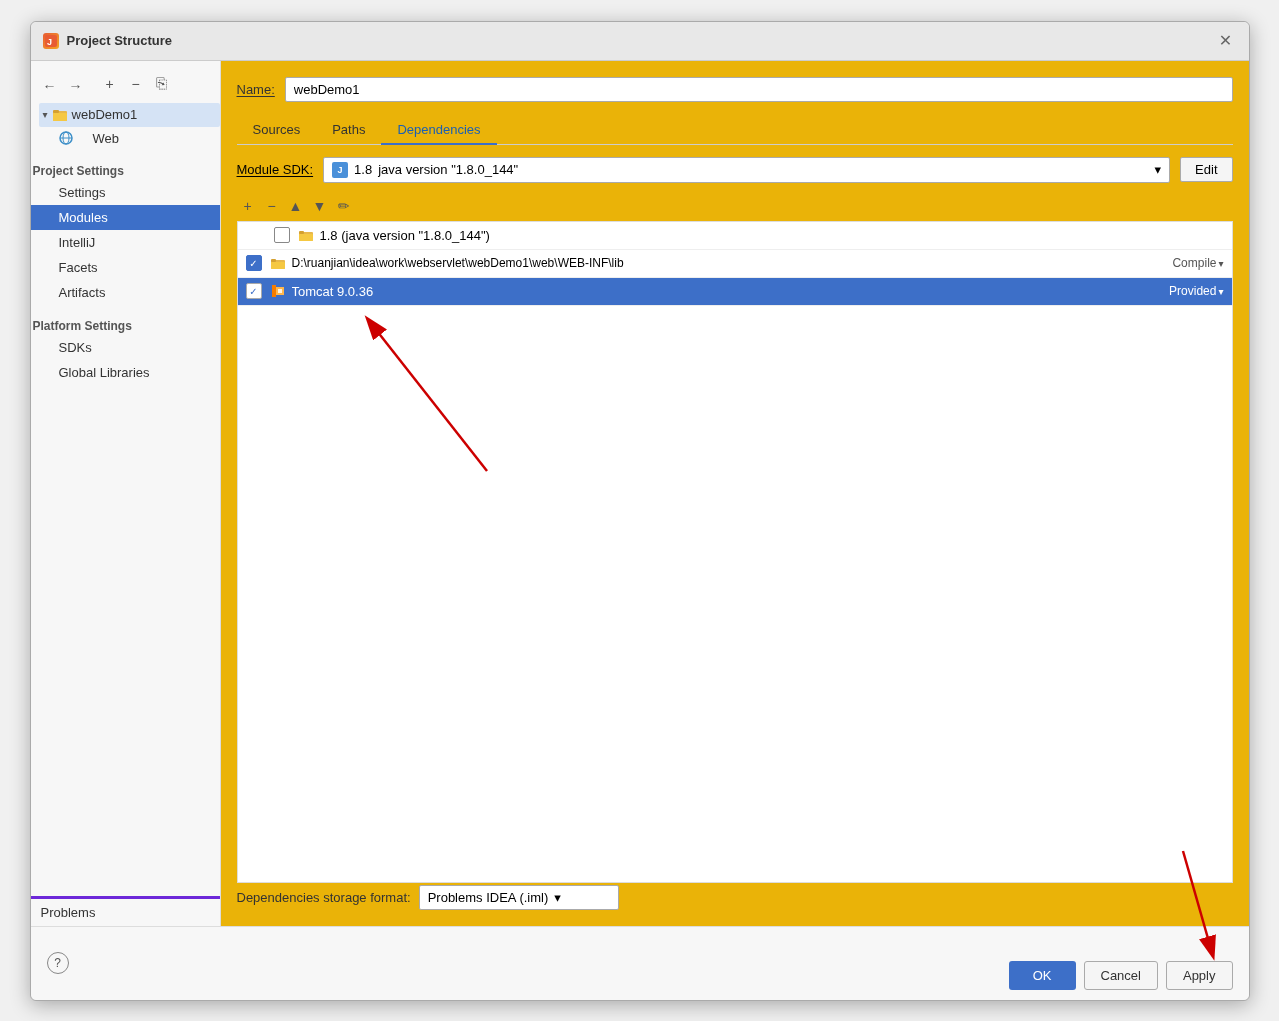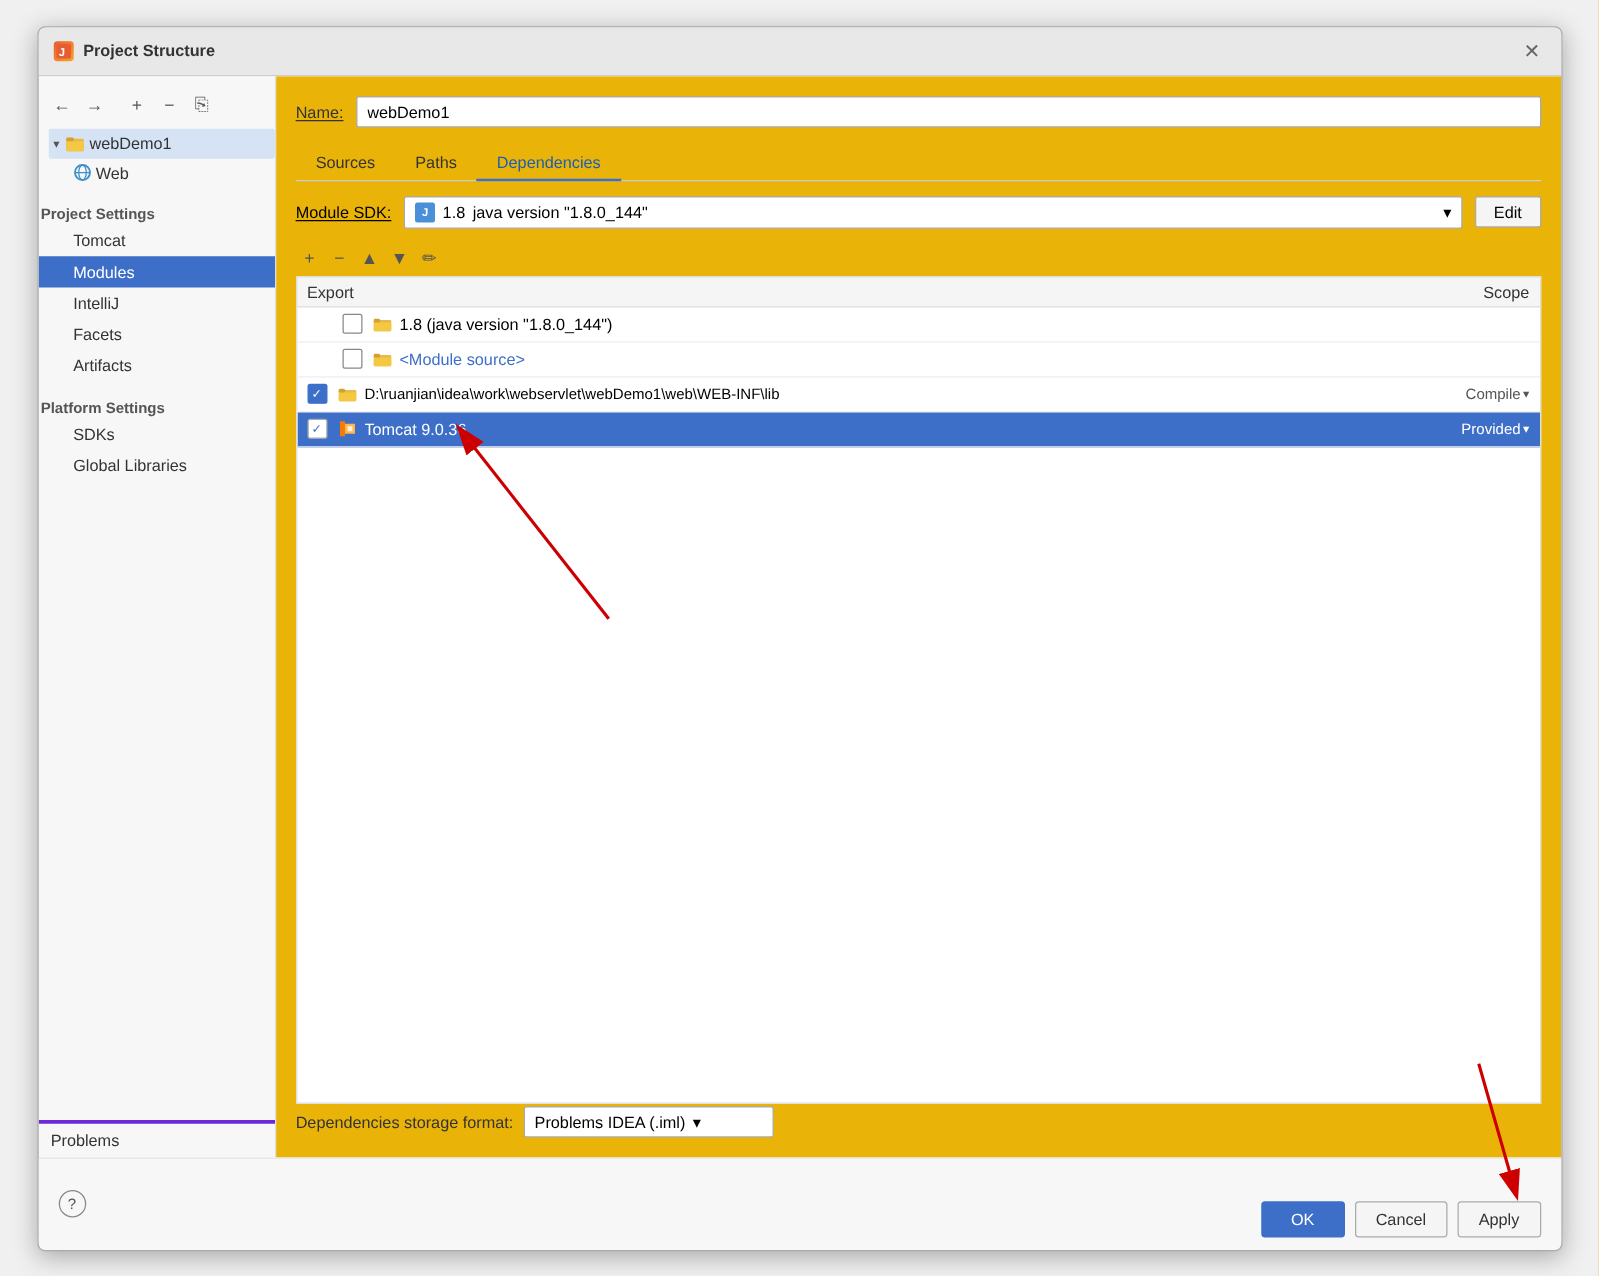--- a/index.html
+++ b/index.html
@@ -435,26 +435,26 @@
             <rect x="1" y="3" width="6" height="3" rx="1" fill="#d4a030"></rect>
           </svg>
           <span style="font-size:13px; color:#333;">webDemo1</span>
         </div>
         <div style="display:flex; align-items:center; gap:4px; padding: 4px 4px 4px 20px;">
           <svg width="14" height="14" viewBox="0 0 14 14">
             <circle cx="7" cy="7" r="6" fill="none" stroke="#3d8fc8" stroke-width="1.5"></circle>
             <ellipse cx="7" cy="7" rx="3" ry="6" fill="none" stroke="#3d8fc8" stroke-width="1"></ellipse>
             <line x1="1" y1="7" x2="13" y2="7" stroke="#3d8fc8" stroke-width="1"></line>
           </svg>
-          <span style="font-size:13px; color:#333;">Web</span>
+          <span style="font-size:13px; color:#333;margin-left:16px;">Web</span>
         </div>
       </div>
 
       <div class="section-header">Project Settings</div>
-      <div class="sidebar-item sub">Tomcat</div>
+      <div class="sidebar-item sub">Settings</div>
       <div class="sidebar-item sub active">Modules</div>
       <div class="sidebar-item sub">IntelliJ</div>
       <div class="sidebar-item sub">Facets</div>
       <div class="sidebar-item sub">Artifacts</div>
 
       <div class="sidebar-divider"></div>
 
       <div class="section-header">Platform Settings</div>
       <div class="sidebar-item sub">SDKs</div>
       <div class="sidebar-item sub">Global Libraries</div>
@@ -489,47 +489,34 @@
       </div>
 
       <div class="toolbar">
         <button class="tool-btn">+</button>
         <button class="tool-btn">−</button>
         <button class="tool-btn">▲</button>
         <button class="tool-btn">▼</button>
         <button class="tool-btn">✏</button>
       </div>
 
-      <div class="table-header">
-        <span>Export</span>
-        <span>Scope</span>
-      </div>
 
       <div class="arrow-container" style="flex:1; display:flex; flex-direction:column; position:relative;">
         <div class="dependencies-table">
 
           <div class="dep-row indent-1">
             <div class="dep-checkbox"></div>
             <svg class="dep-icon folder-icon" viewBox="0 0 16 16">
               <rect x="1" y="5" width="14" height="9" rx="1" fill="#e8b84b"></rect>
               <rect x="1" y="7" width="14" height="7" rx="1" fill="#f5c842"></rect>
               <rect x="1" y="4" width="5" height="3" rx="1" fill="#d4a030"></rect>
             </svg>
             <span class="dep-name">1.8 (java version "1.8.0_144")</span>
           </div>
 
-          <div class="dep-row indent-1">
-            <div class="dep-checkbox"></div>
-            <svg class="dep-icon folder-icon" viewBox="0 0 16 16">
-              <rect x="1" y="5" width="14" height="9" rx="1" fill="#e8b84b"></rect>
-              <rect x="1" y="7" width="14" height="7" rx="1" fill="#f5c842"></rect>
-              <rect x="1" y="4" width="5" height="3" rx="1" fill="#d4a030"></rect>
-            </svg>
-            <span class="dep-name blue">&lt;Module source&gt;</span>
-          </div>
 
           <div class="dep-row">
             <div class="dep-checkbox checked">✓</div>
             <svg class="dep-icon folder-icon" viewBox="0 0 16 16">
               <rect x="1" y="5" width="14" height="9" rx="1" fill="#e8b84b"></rect>
               <rect x="1" y="7" width="14" height="7" rx="1" fill="#f5c842"></rect>
               <rect x="1" y="4" width="5" height="3" rx="1" fill="#d4a030"></rect>
             </svg>
             <span class="dep-name" style="font-size:12px;">D:\ruanjian\idea\work\webservlet\webDemo1\web\WEB-INF\lib</span>
             <div class="dep-scope">

